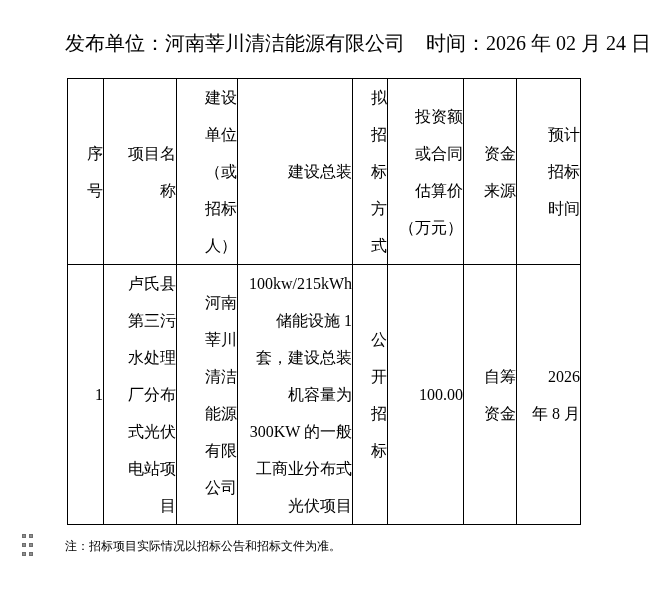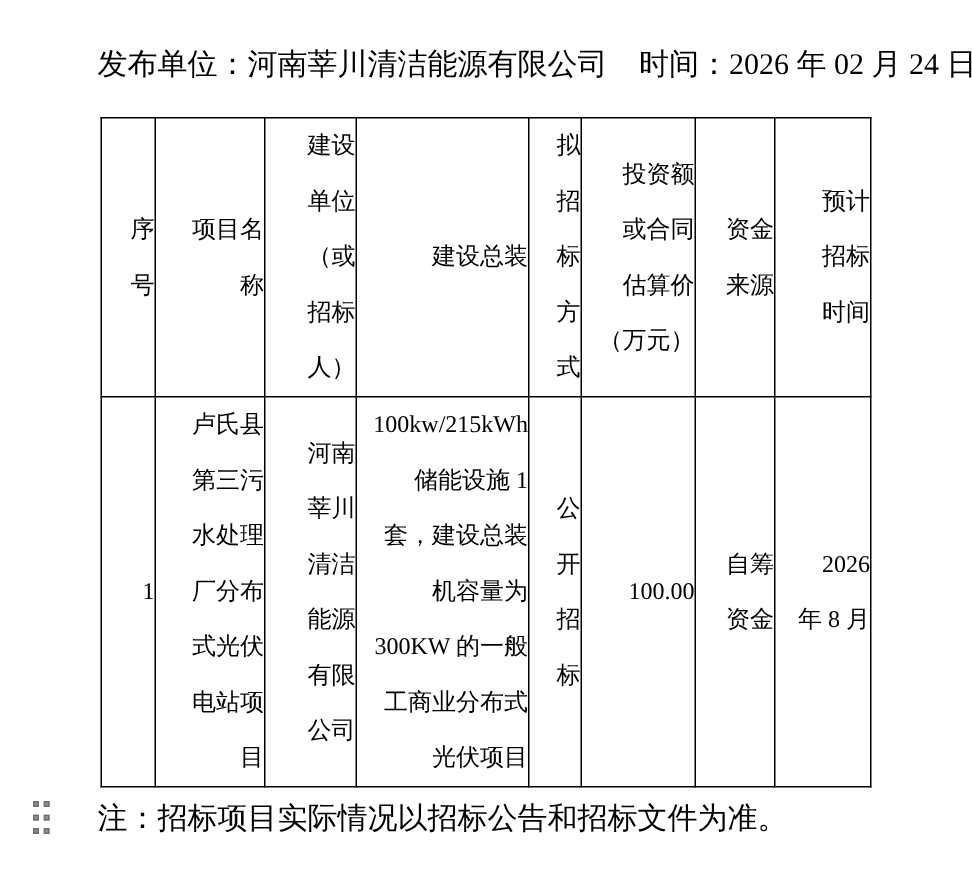--- a/index.html
+++ b/index.html
@@ -53,21 +53,21 @@
   .col-unit     { width: 61px; }
   .col-overview { width: 115px; }
   .col-method   { width: 35px; }
   .col-invest   { width: 76px; }
   .col-fund     { width: 53px; }
   .col-time     { width: 64px; }
   .note-line {
     position: absolute;
     left: 65px;
     top: 536px;
-    font-size: 20px;
+    font-size: 12px;
     line-height: 20px;
     white-space: pre;
   }
   .drag-handle {
     position: absolute;
     left: 22px;
     top: 534px;
     width: 11px;
     height: 23px;
     display: grid;

